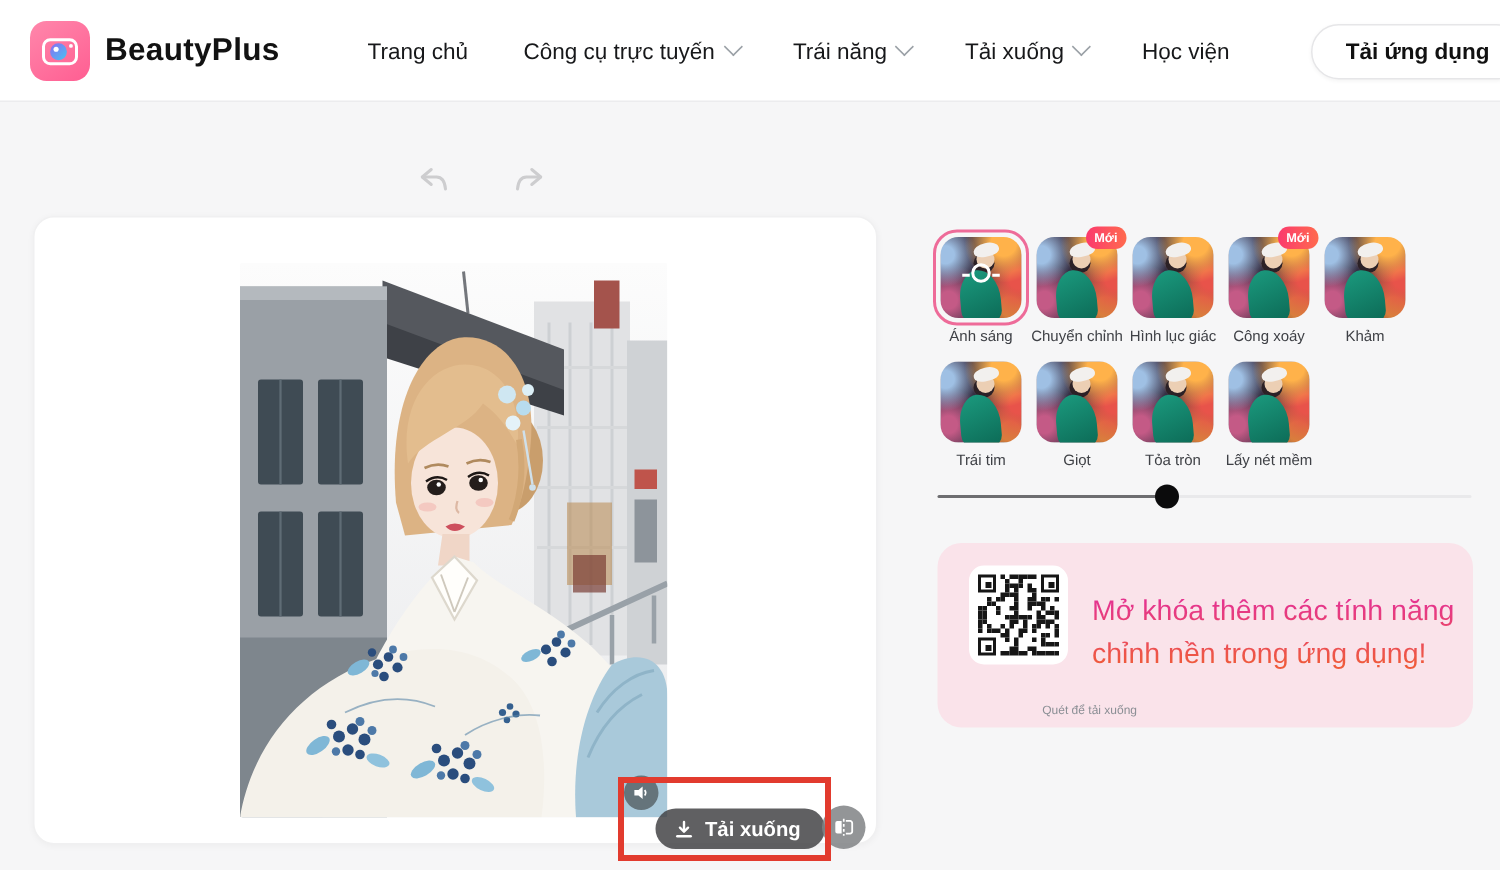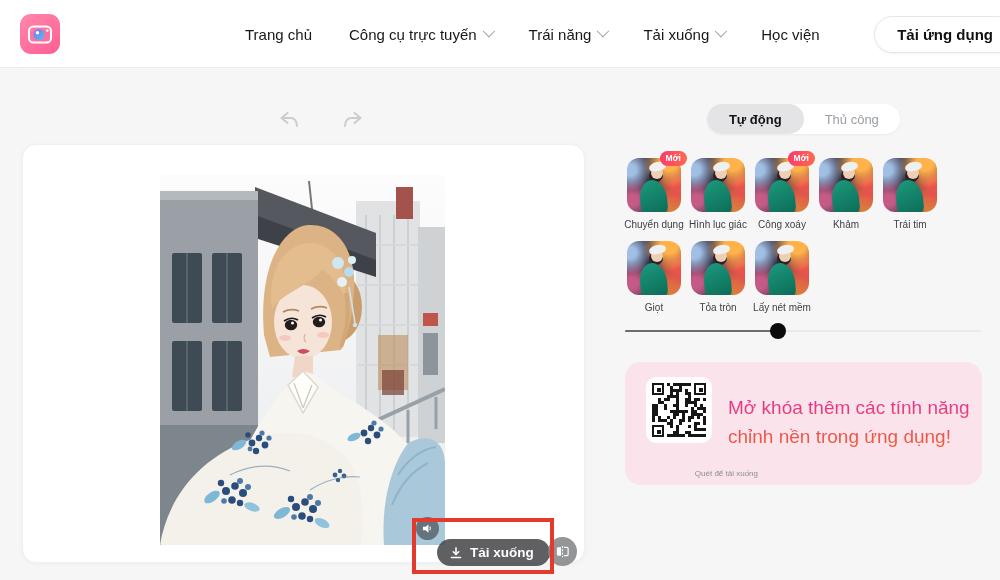--- a/index.html
+++ b/index.html
@@ -89,20 +89,21 @@
             <stop offset="0" stop-color="#8b6cf2"></stop>
                 <stop offset="1" stop-color="#46c4f2"></stop>
           </linearGradient>
             </defs>
           <rect x="2" y="5.5" width="22" height="16" rx="4.5" fill="none" stroke="#fff" stroke-width="2"></rect>
           <circle cx="12" cy="13.5" r="5.6" fill="url(#lens)"></circle>
           <circle cx="10.4" cy="11.8" r="1.7" fill="#fff"></circle>
           <circle cx="20.3" cy="9.6" r="1.3" fill="#fff"></circle>
         </svg>
       </span>
+      <span class="brand-name">BeautyPlus</span>
     </div>
     <nav class="nav-items">
       <div class="nav-item">
         <span class="nav-label">Trang chủ</span>
 
       </div>
 
       <div class="nav-item">
         <span class="nav-label">Công cụ trực tuyến</span>
         <span class="chev"></span>
@@ -318,38 +319,46 @@
   </button>
   <button class="cmp-btn" aria-label="compare">
     <svg width="15" height="15" viewBox="0 0 16 16">
       <path d="M6.5 3.5 H3.5 a1.5 1.5 0 0 0 -1.5 1.5 v6 a1.5 1.5 0 0 0 1.5 1.5 H6.5 Z" fill="#fff"></path>
       <path d="M9.5 3.5 H12.5 a1.5 1.5 0 0 1 1.5 1.5 v6 a1.5 1.5 0 0 1 -1.5 1.5 H9.5" fill="none" stroke="#fff" stroke-width="1.3"></path>
       <line x1="8" y1="2" x2="8" y2="14" stroke="#fff" stroke-width="1.2" stroke-dasharray="2 1.6"></line>
     </svg>
   </button>
   <div class="red-rect"></div>
 
-  <div class="mode-toggle">
-    <button class="mode-seg active">Tự động</button>
-    <button class="mode-seg">Thủ công</button>
-  </div>
 
   <div class="effects-grid">
+    <div class="effect selected">
+      <div class="thumb">
+        <i class="fig-hair"></i>
+          <i class="fig-body"></i>
+          <i class="fig-head"></i>
+          <i class="fig-cap"></i>
+        <span class="sel-target"></span>
+      </div>
+      <span class="sel-outline"></span>
+
+      <span class="effect-label">Ánh sáng</span>
+    </div>
 
     <div class="effect has-badge">
       <div class="thumb">
         <i class="fig-hair"></i>
           <i class="fig-body"></i>
           <i class="fig-head"></i>
           <i class="fig-cap"></i>
 
       </div>
 
       <span class="badge">Mới</span>
-      <span class="effect-label">Chuyển dụng</span>
+      <span class="effect-label">Chuyển chỉnh</span>
     </div>
 
     <div class="effect">
       <div class="thumb">
         <i class="fig-hair"></i>
           <i class="fig-body"></i>
           <i class="fig-head"></i>
           <i class="fig-cap"></i>
 
       </div>

